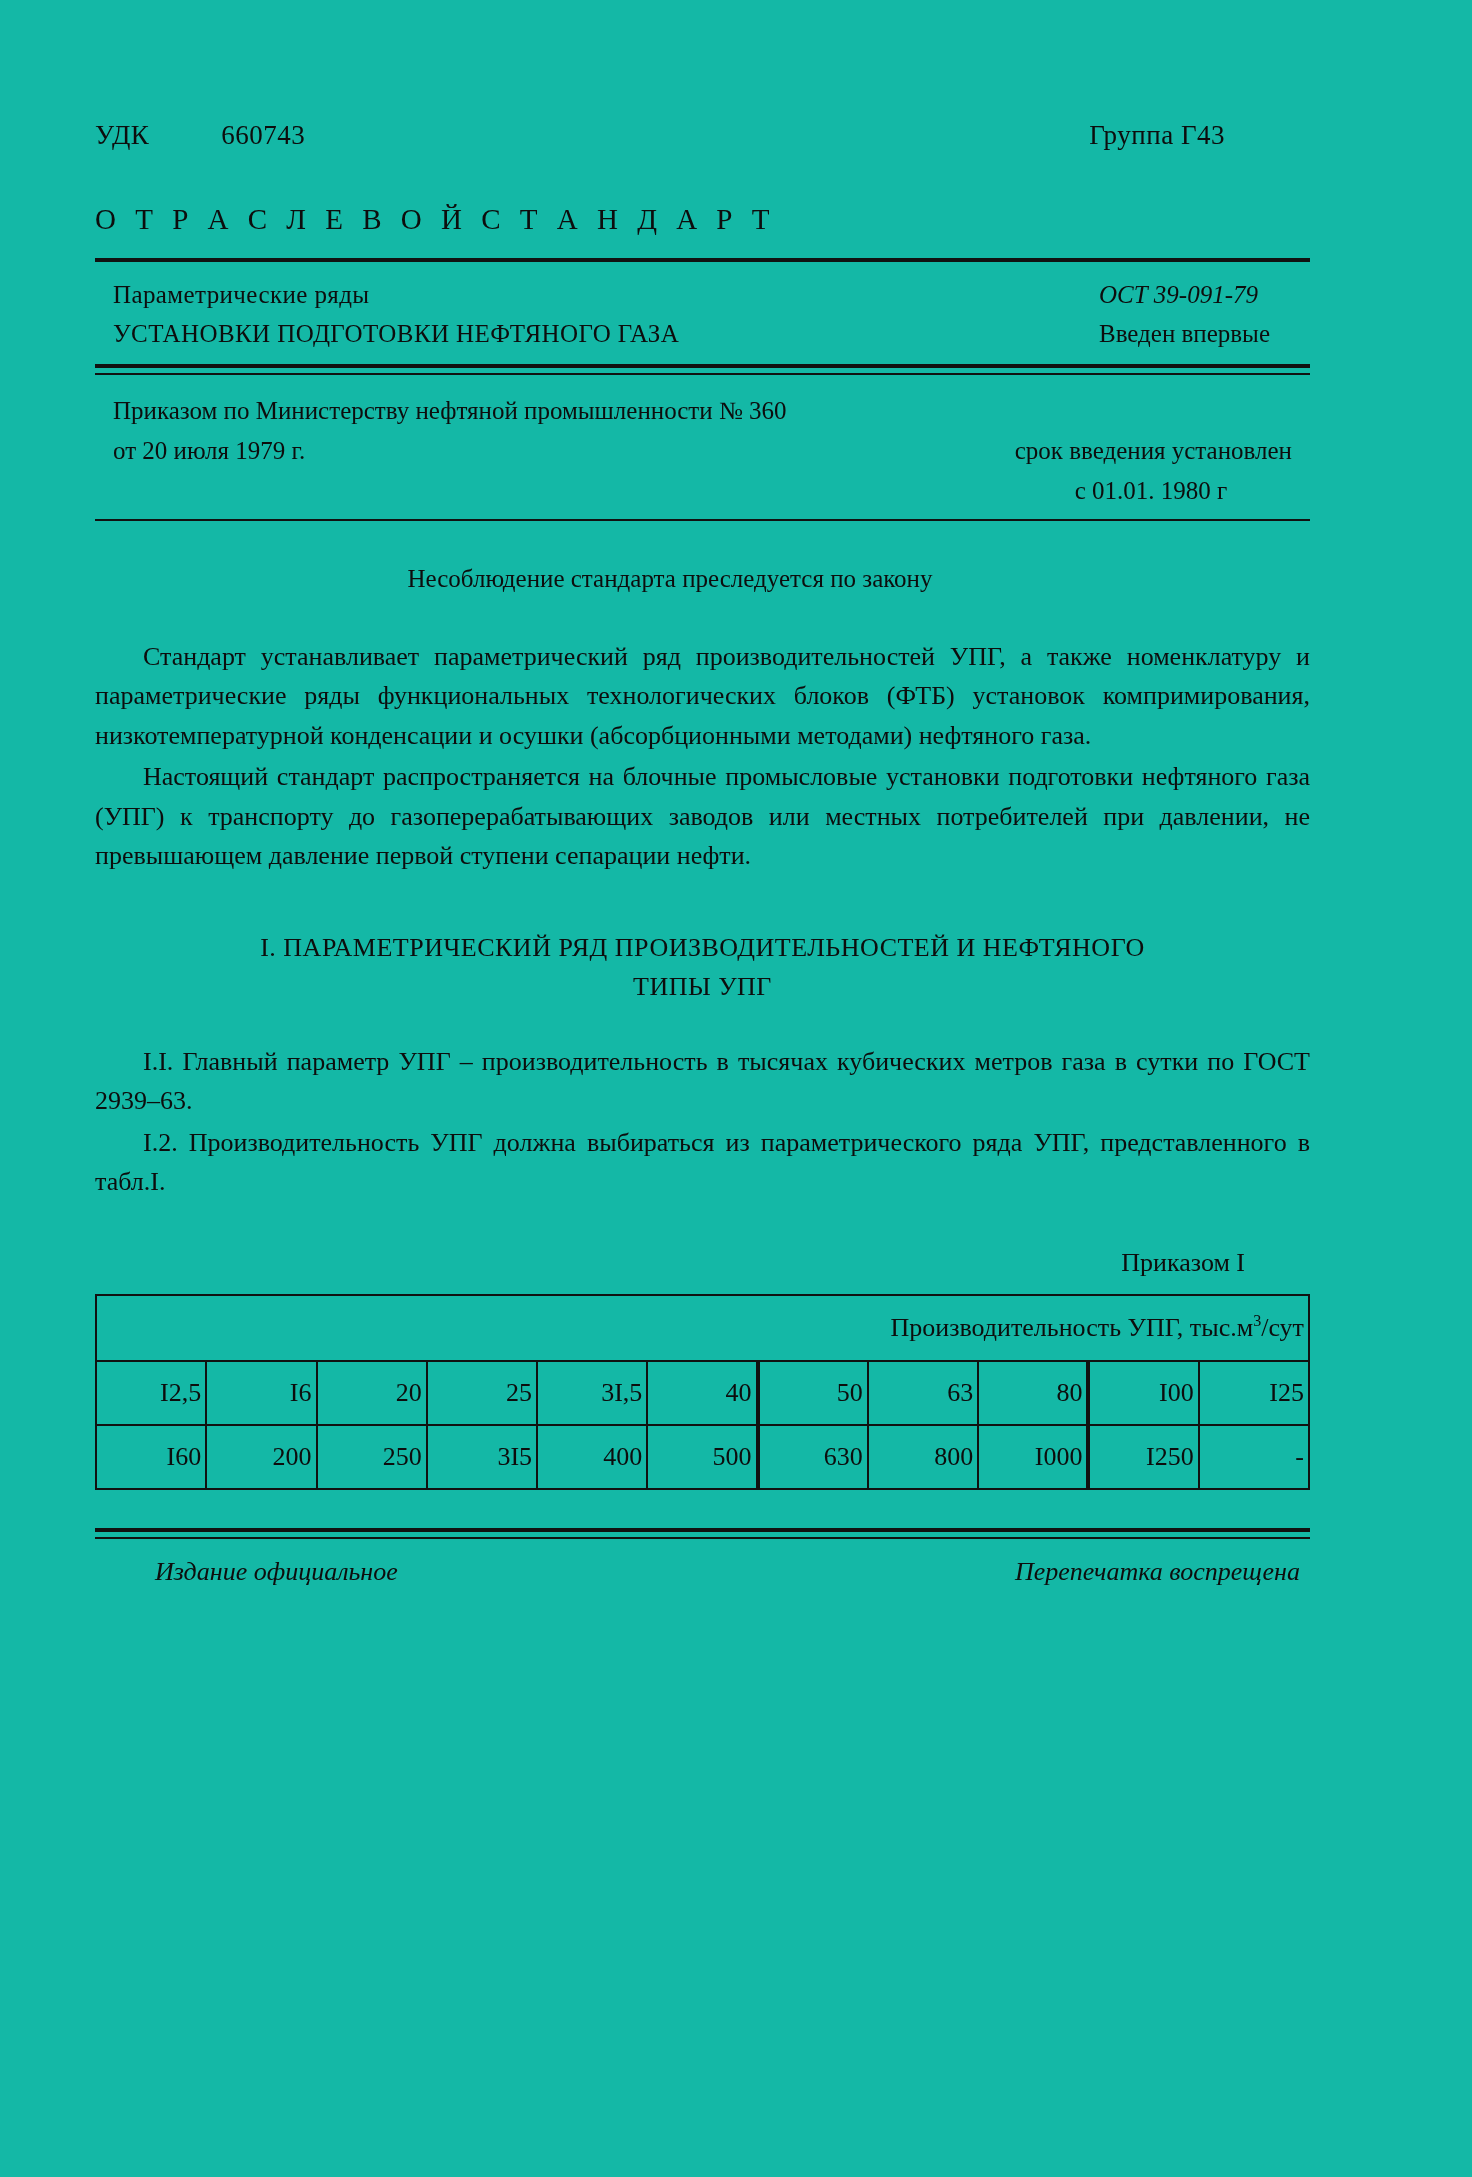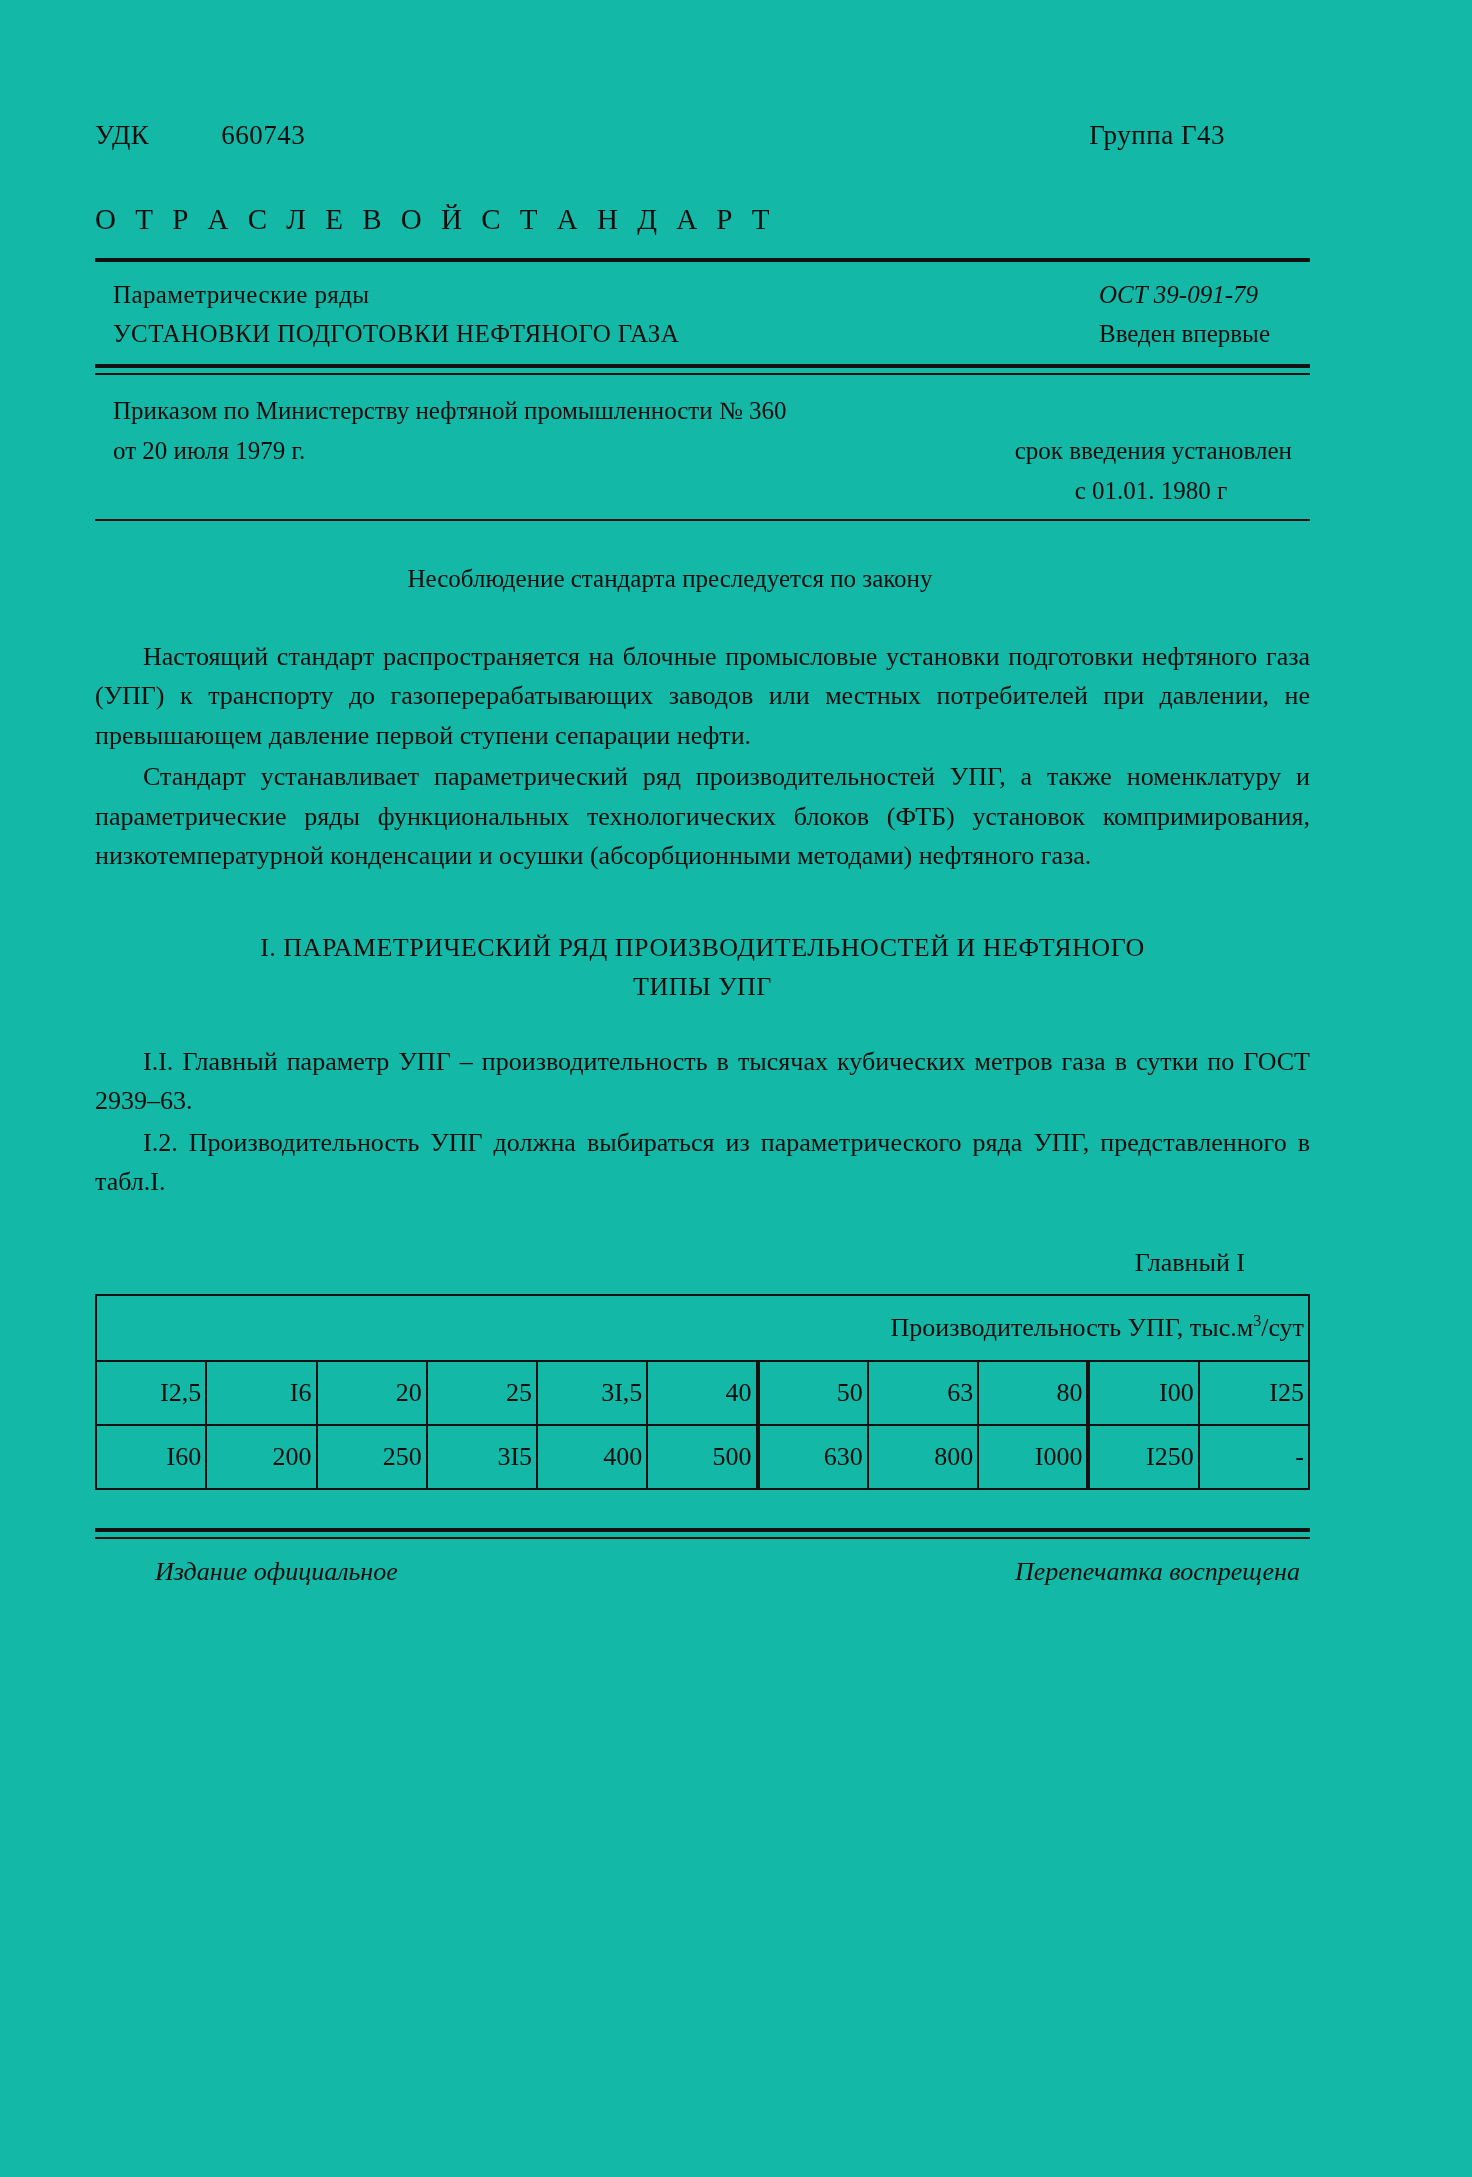--- a/index.html
+++ b/index.html
@@ -200,32 +200,32 @@
           <span class="l1">срок введения установлен</span><br>
           <span class="l2">с 01.01.        1980 г</span>
         </span>
       </div>
     </div>
 
     <hr class="rule-thin">
 
     <div class="warn">Несоблюдение стандарта преследуется по закону</div>
 
+    <p class="body">Стандарт устанавливает параметрический ряд производительностей УПГ, а также номенклатуру и параметрические ряды функциональных технологических блоков (ФТБ) установок компримирования, низкотемпературной конденсации и осушки (абсорбционными методами) нефтяного газа.</p>
     <p class="body">Настоящий стандарт распространяется на блочные промысловые установки подготовки нефтяного газа (УПГ) к транспорту до газоперерабатывающих заводов или местных потребителей при давлении, не превышающем давление первой ступени сепарации нефти.</p>
-    <p class="body">Стандарт устанавливает параметрический ряд производительностей УПГ, а также номенклатуру и параметрические ряды функциональных технологических блоков (ФТБ) установок компримирования, низкотемпературной конденсации и осушки (абсорбционными методами) нефтяного газа.</p>
 
     <div class="section-title">
       <div>I. ПАРАМЕТРИЧЕСКИЙ РЯД ПРОИЗВОДИТЕЛЬНОСТЕЙ И НЕФТЯНОГО</div>
       <div>ТИПЫ УПГ</div>
     </div>
 
     <p class="body">I.I. Главный параметр УПГ – производительность в тысячах кубических метров газа в сутки по ГОСТ 2939–63.</p>
     <p class="body">I.2. Производительность УПГ должна выбираться из параметрического ряда УПГ, представленного в табл.I.</p>
 
-    <div class="tbl-caption">Главный I</div>
+    <div class="tbl-caption">Приказом I</div>
 
     <table class="ptable">
       <tbody>
           <tr>
         <td class="hdr" colspan="11">
           <span>Производительность УПГ, тыс.м</span><sup>3</sup><span>/сут</span>
         </td>
       </tr>
       <tr>
         <td>I2,5</td>

